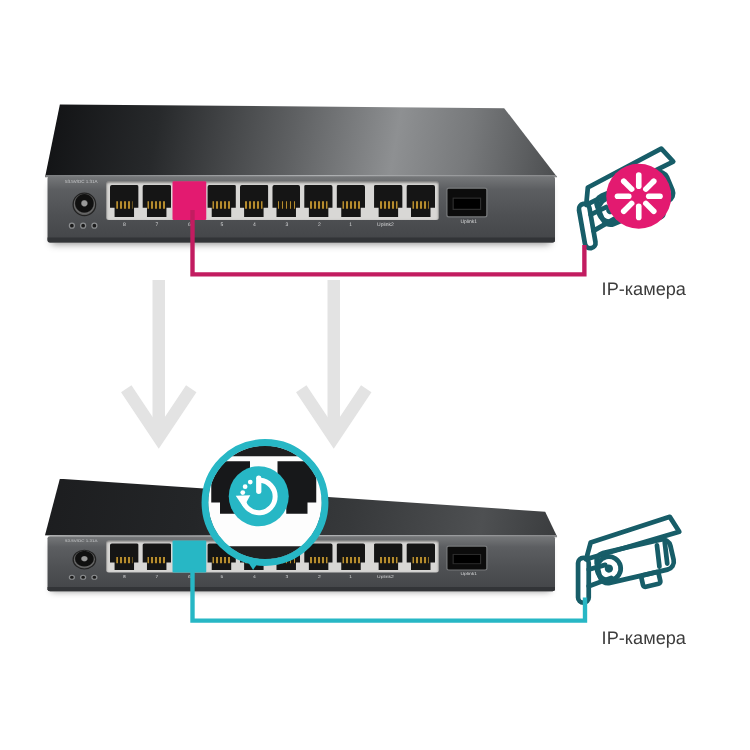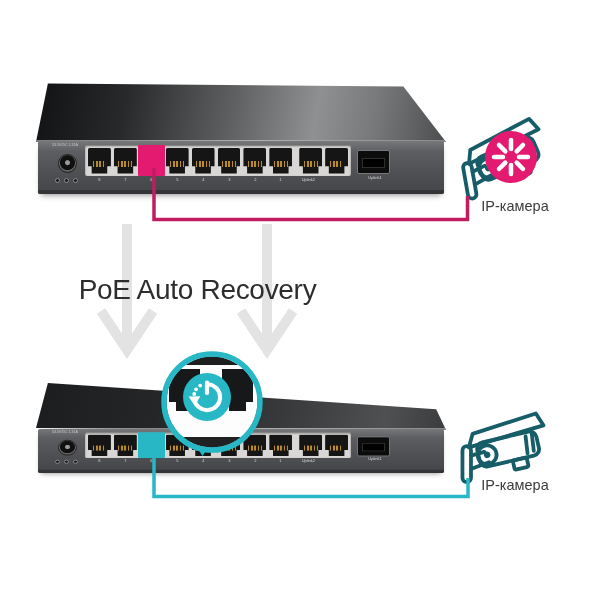--- a/index.html
+++ b/index.html
@@ -67,21 +67,21 @@
      background:#000;border:1px solid #2e2e2e;}
   .sfp-label{position:absolute;left:313px;top:34px;width:48px;text-align:center;font-size:8px;
      transform:scale(.5);transform-origin:center top;color:#d8d9da;white-space:nowrap;}
 
   
   .cam{position:absolute;color:var(--teal-dark);z-index:4;}
   .cam-top{left:453px;top:112px;}
   .cam-bottom{left:453px;top:402px;}
   .spinner{position:absolute;left:484px;top:130px;z-index:4;}
   .camera-label{position:absolute;left:455px;width:120px;text-align:center;font-size:14.5px;
-     color:var(--label-text);z-index:4;}
+     color:var(--label-text);z-index:4;margin-top:26px;}
   .camera-label.top{top:198px;}
   .camera-label.bottom{top:477px;}
 
   .magnifier{position:absolute;left:155px;top:348px;z-index:6;}
 </style>
 </head>
 <body>
 
 <div class="scene">
 
@@ -110,21 +110,20 @@
         <path d="M127 224 L127 349"></path>
         <path d="M101 311 L127 350 L153 311"></path>
       </g>
       <g>
         <path d="M267 224 L267 349"></path>
         <path d="M241 311 L267 350 L293 311"></path>
       </g>
     </g>
   </svg>
 
-  <div class="heading">PoE Auto Recovery</div>
 
   <div class="switch switch-top">
     <div class="sw-top-face"></div>
     <div class="sw-front">
       <div class="sw-front-inner">
         <div class="psu-text">53.5V/DC 1.31A</div>
         <div class="dc-jack"></div>
         <div class="psu-dots">
             <span></span>
             <span></span>

